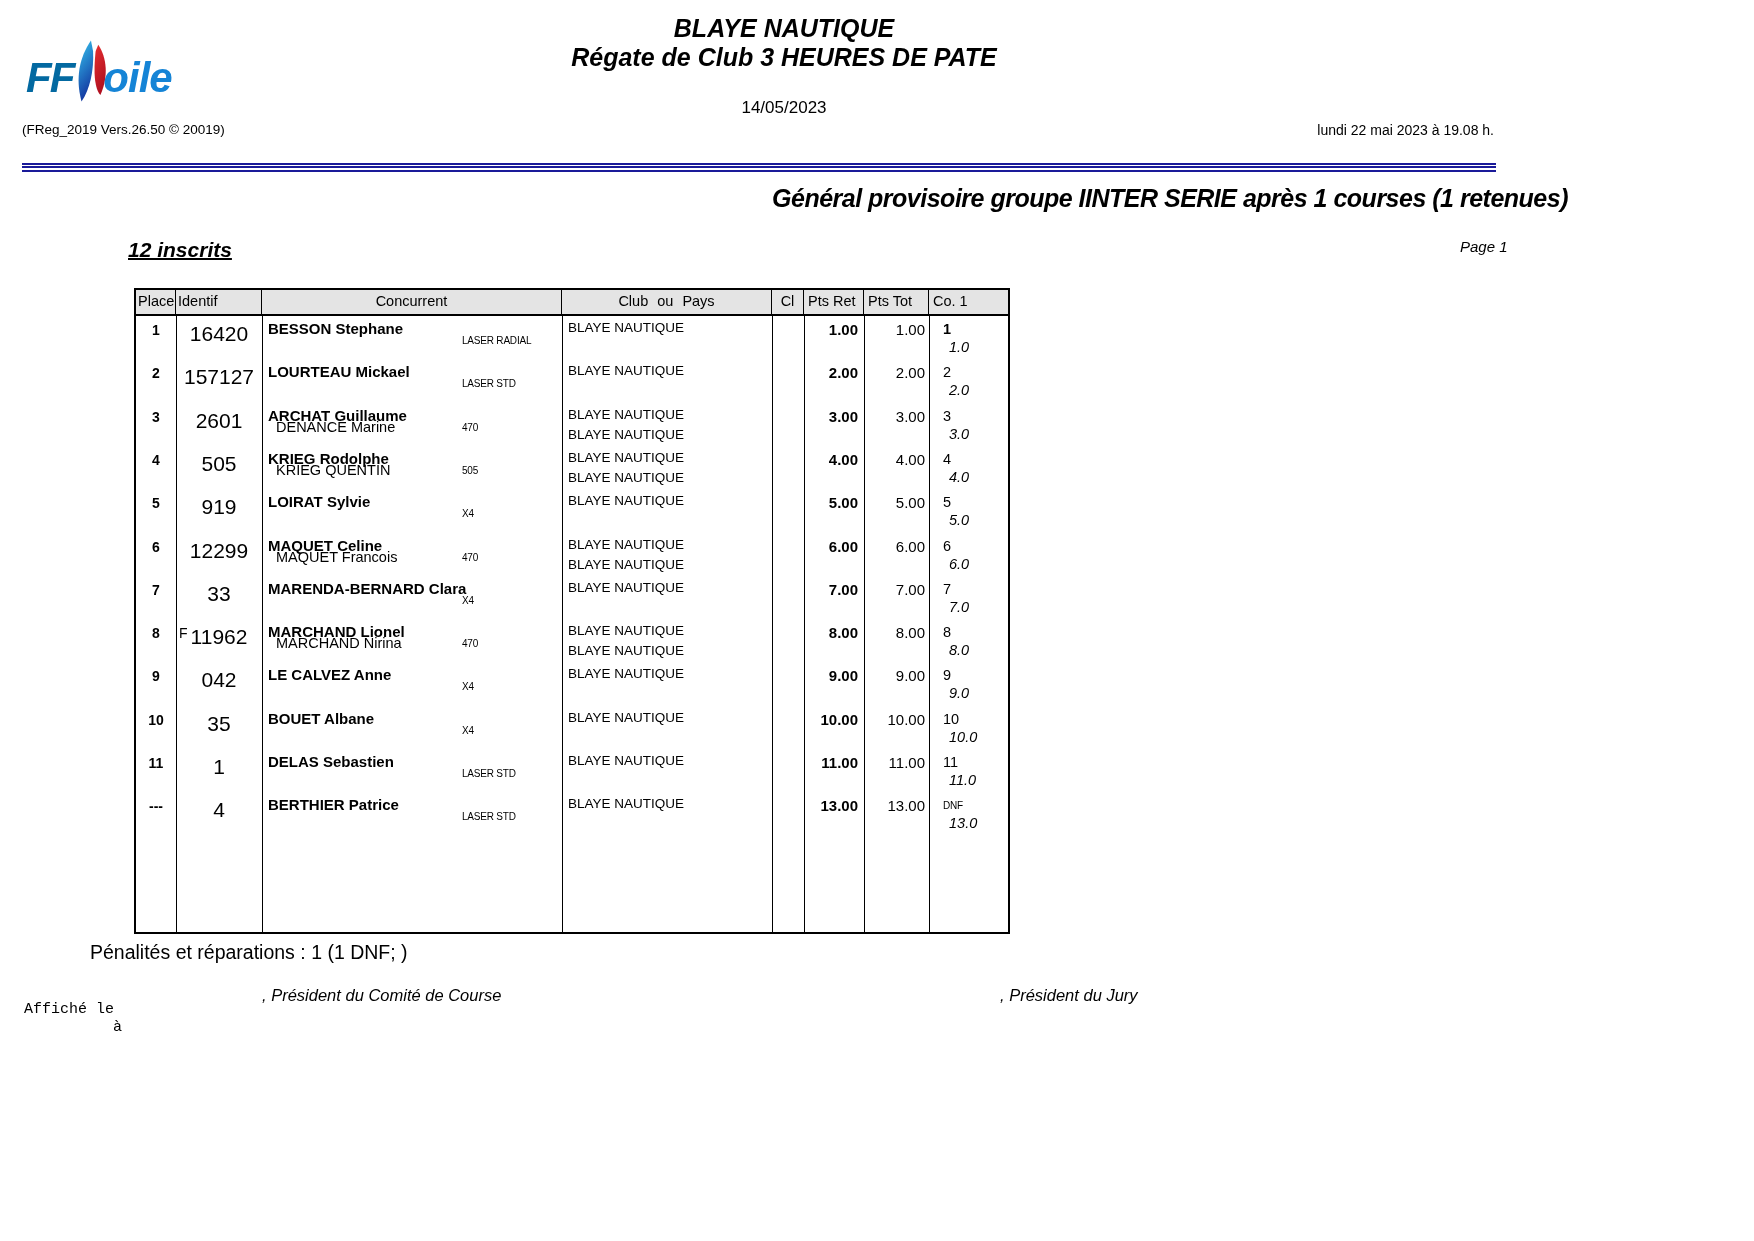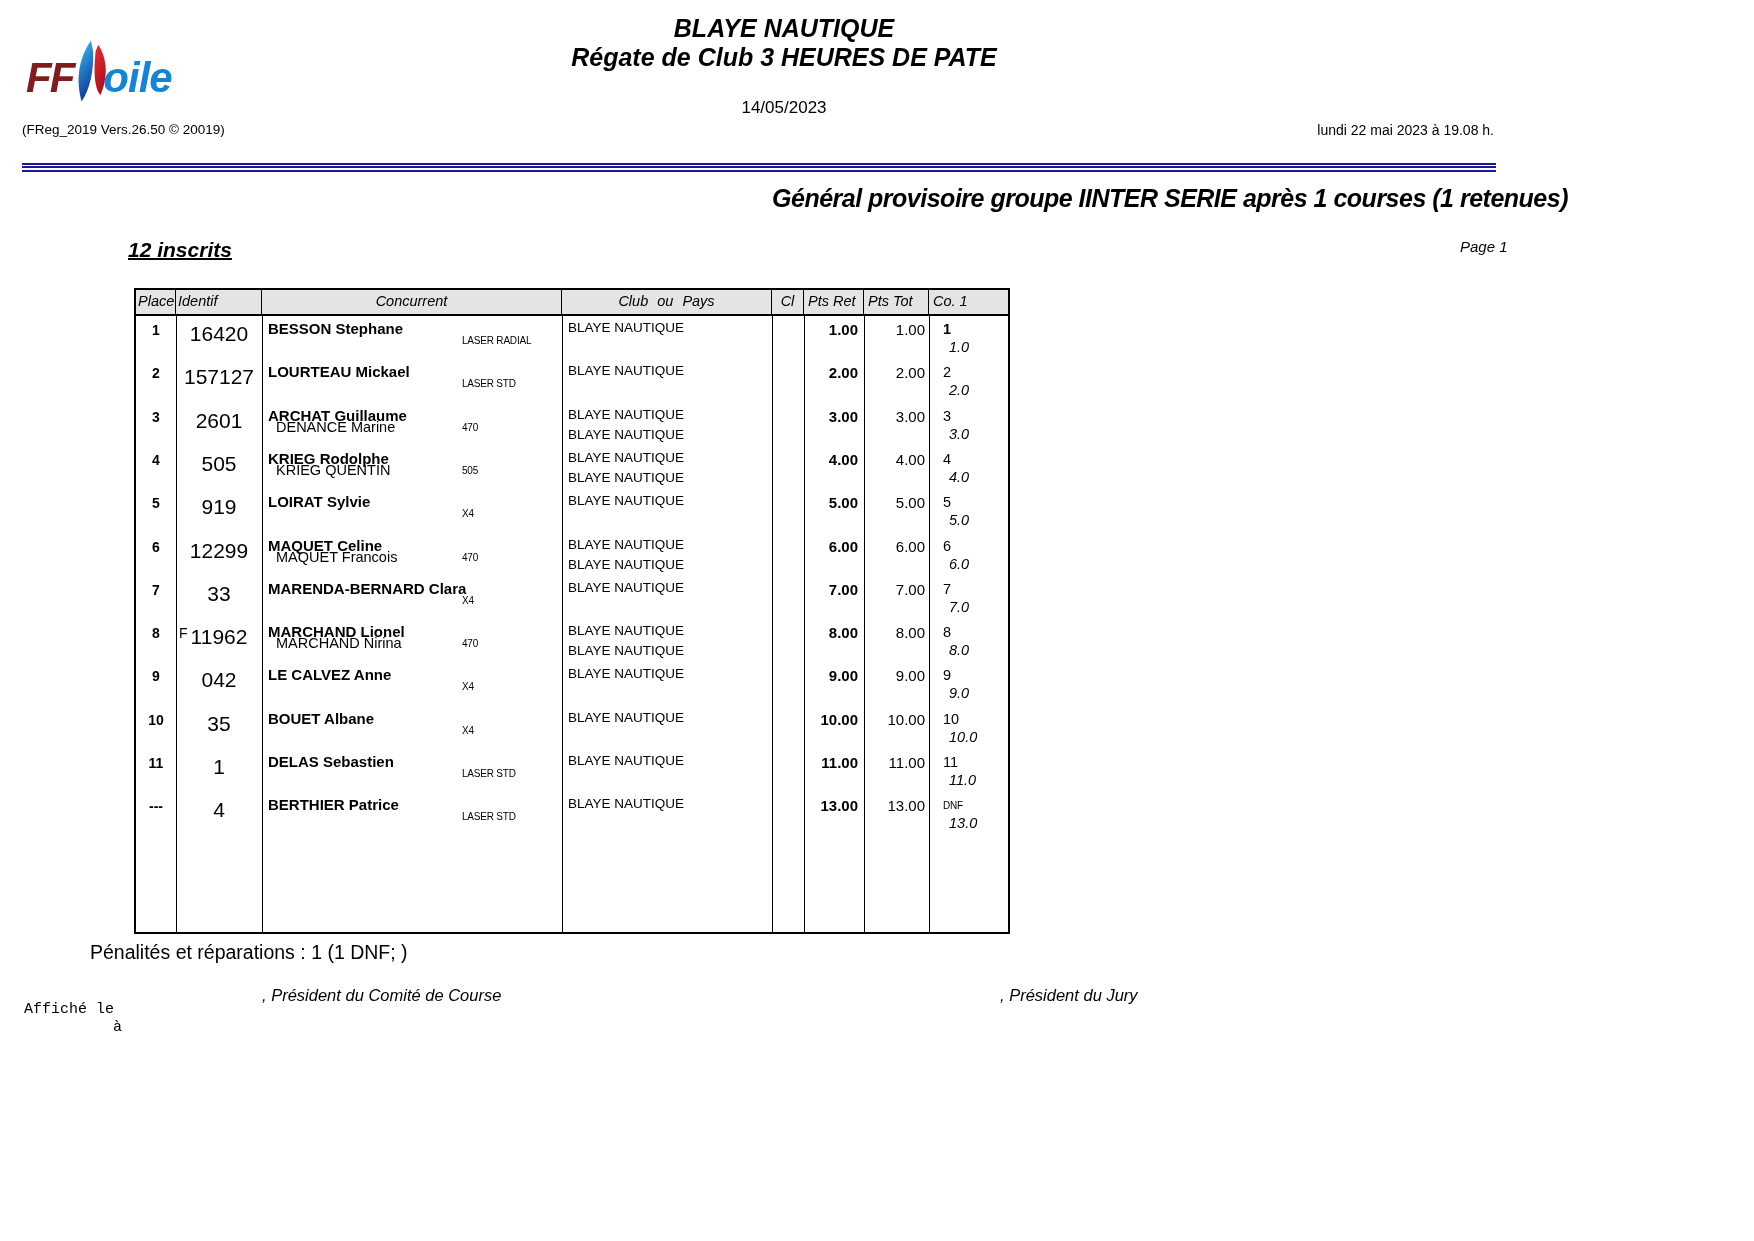--- a/index.html
+++ b/index.html
@@ -4,21 +4,21 @@
 <style>
   * { margin:0; padding:0; box-sizing:border-box; }
   html,body { background:#fff; }
   .page {
     position:relative; width:1754px; height:1241px; background:#ffffff;
     font-family:"Liberation Sans", sans-serif; color:#000; overflow:hidden;
   }
 
   
   .logo { position:absolute; left:26px; top:36px; height:70px; display:flex; align-items:flex-end; }
-  .logo-ff { font-size:42px; font-weight:bold; font-style:italic; color:#7f1d1d; letter-spacing:-2px; line-height:56px; }
+  .logo-ff { font-size:42px; font-weight:bold; font-style:italic; color:#0369a1; letter-spacing:-2px; line-height:56px; }
   .logo-sail { width:42px; height:68px; margin-left:-2px; margin-right:-10px; }
   .logo-voile { font-size:42px; font-weight:bold; font-style:italic; color:#1584d6; letter-spacing:-1px; line-height:56px; }
 
   
   .doc-title { position:absolute; left:0; top:14px; width:1568px; text-align:center; }
   .club-name, .event-name { font-size:25px; font-weight:bold; font-style:italic; line-height:29px; }
   .event-date { margin-top:26px; font-size:17px; }
 
   .software   { position:absolute; left:22px;  top:122px; font-size:13.5px; }
   .printed-on { position:absolute; right:260px; top:122px; font-size:14px; }
@@ -32,21 +32,21 @@
                    font-size:25px; font-weight:bold; font-style:italic; letter-spacing:-0.5px; }
 
   .entrants { position:absolute; left:128px; top:238px; font-size:21px; font-weight:bold; font-style:italic;
               text-decoration:underline; text-decoration-thickness:2px; }
   .page-num { position:absolute; left:1460px; top:238px; font-size:15px;font-style:italic; }
 
   
   .rtable { position:absolute; left:134px; top:288px; width:876px; height:646px; border:2px solid #000; }
   .thead  { display:grid; grid-template-columns:40px 86px 300px 210px 32px 60px 65px 79px;
             height:26px; background:#e4e4e4; border-bottom:2px solid #000; }
-  .th { font-size:14.5px; line-height:23px; padding-left:2px; border-right:1px solid #000; white-space:nowrap; overflow:visible;font-style:italic; }
+  .th { font-size:14.5px; line-height:23px; padding-left:2px; border-right:1px solid #000; white-space:nowrap; overflow:visible; }
   .th:last-child { border-right:none; }
   .th.c { text-align:center; padding-left:0; }
   .th.club-h { word-spacing:5px; }
   .th.pad { padding-left:4px; }
 
   .tbody { position:relative; height:616px; overflow:hidden; }
   .vdiv  { position:absolute; top:0; bottom:0; width:1px; background:#000; }
 
   .row { position:absolute; left:0; width:872px; height:43px;
          display:grid; grid-template-columns:40px 86px 300px 210px 32px 60px 65px 79px; }

